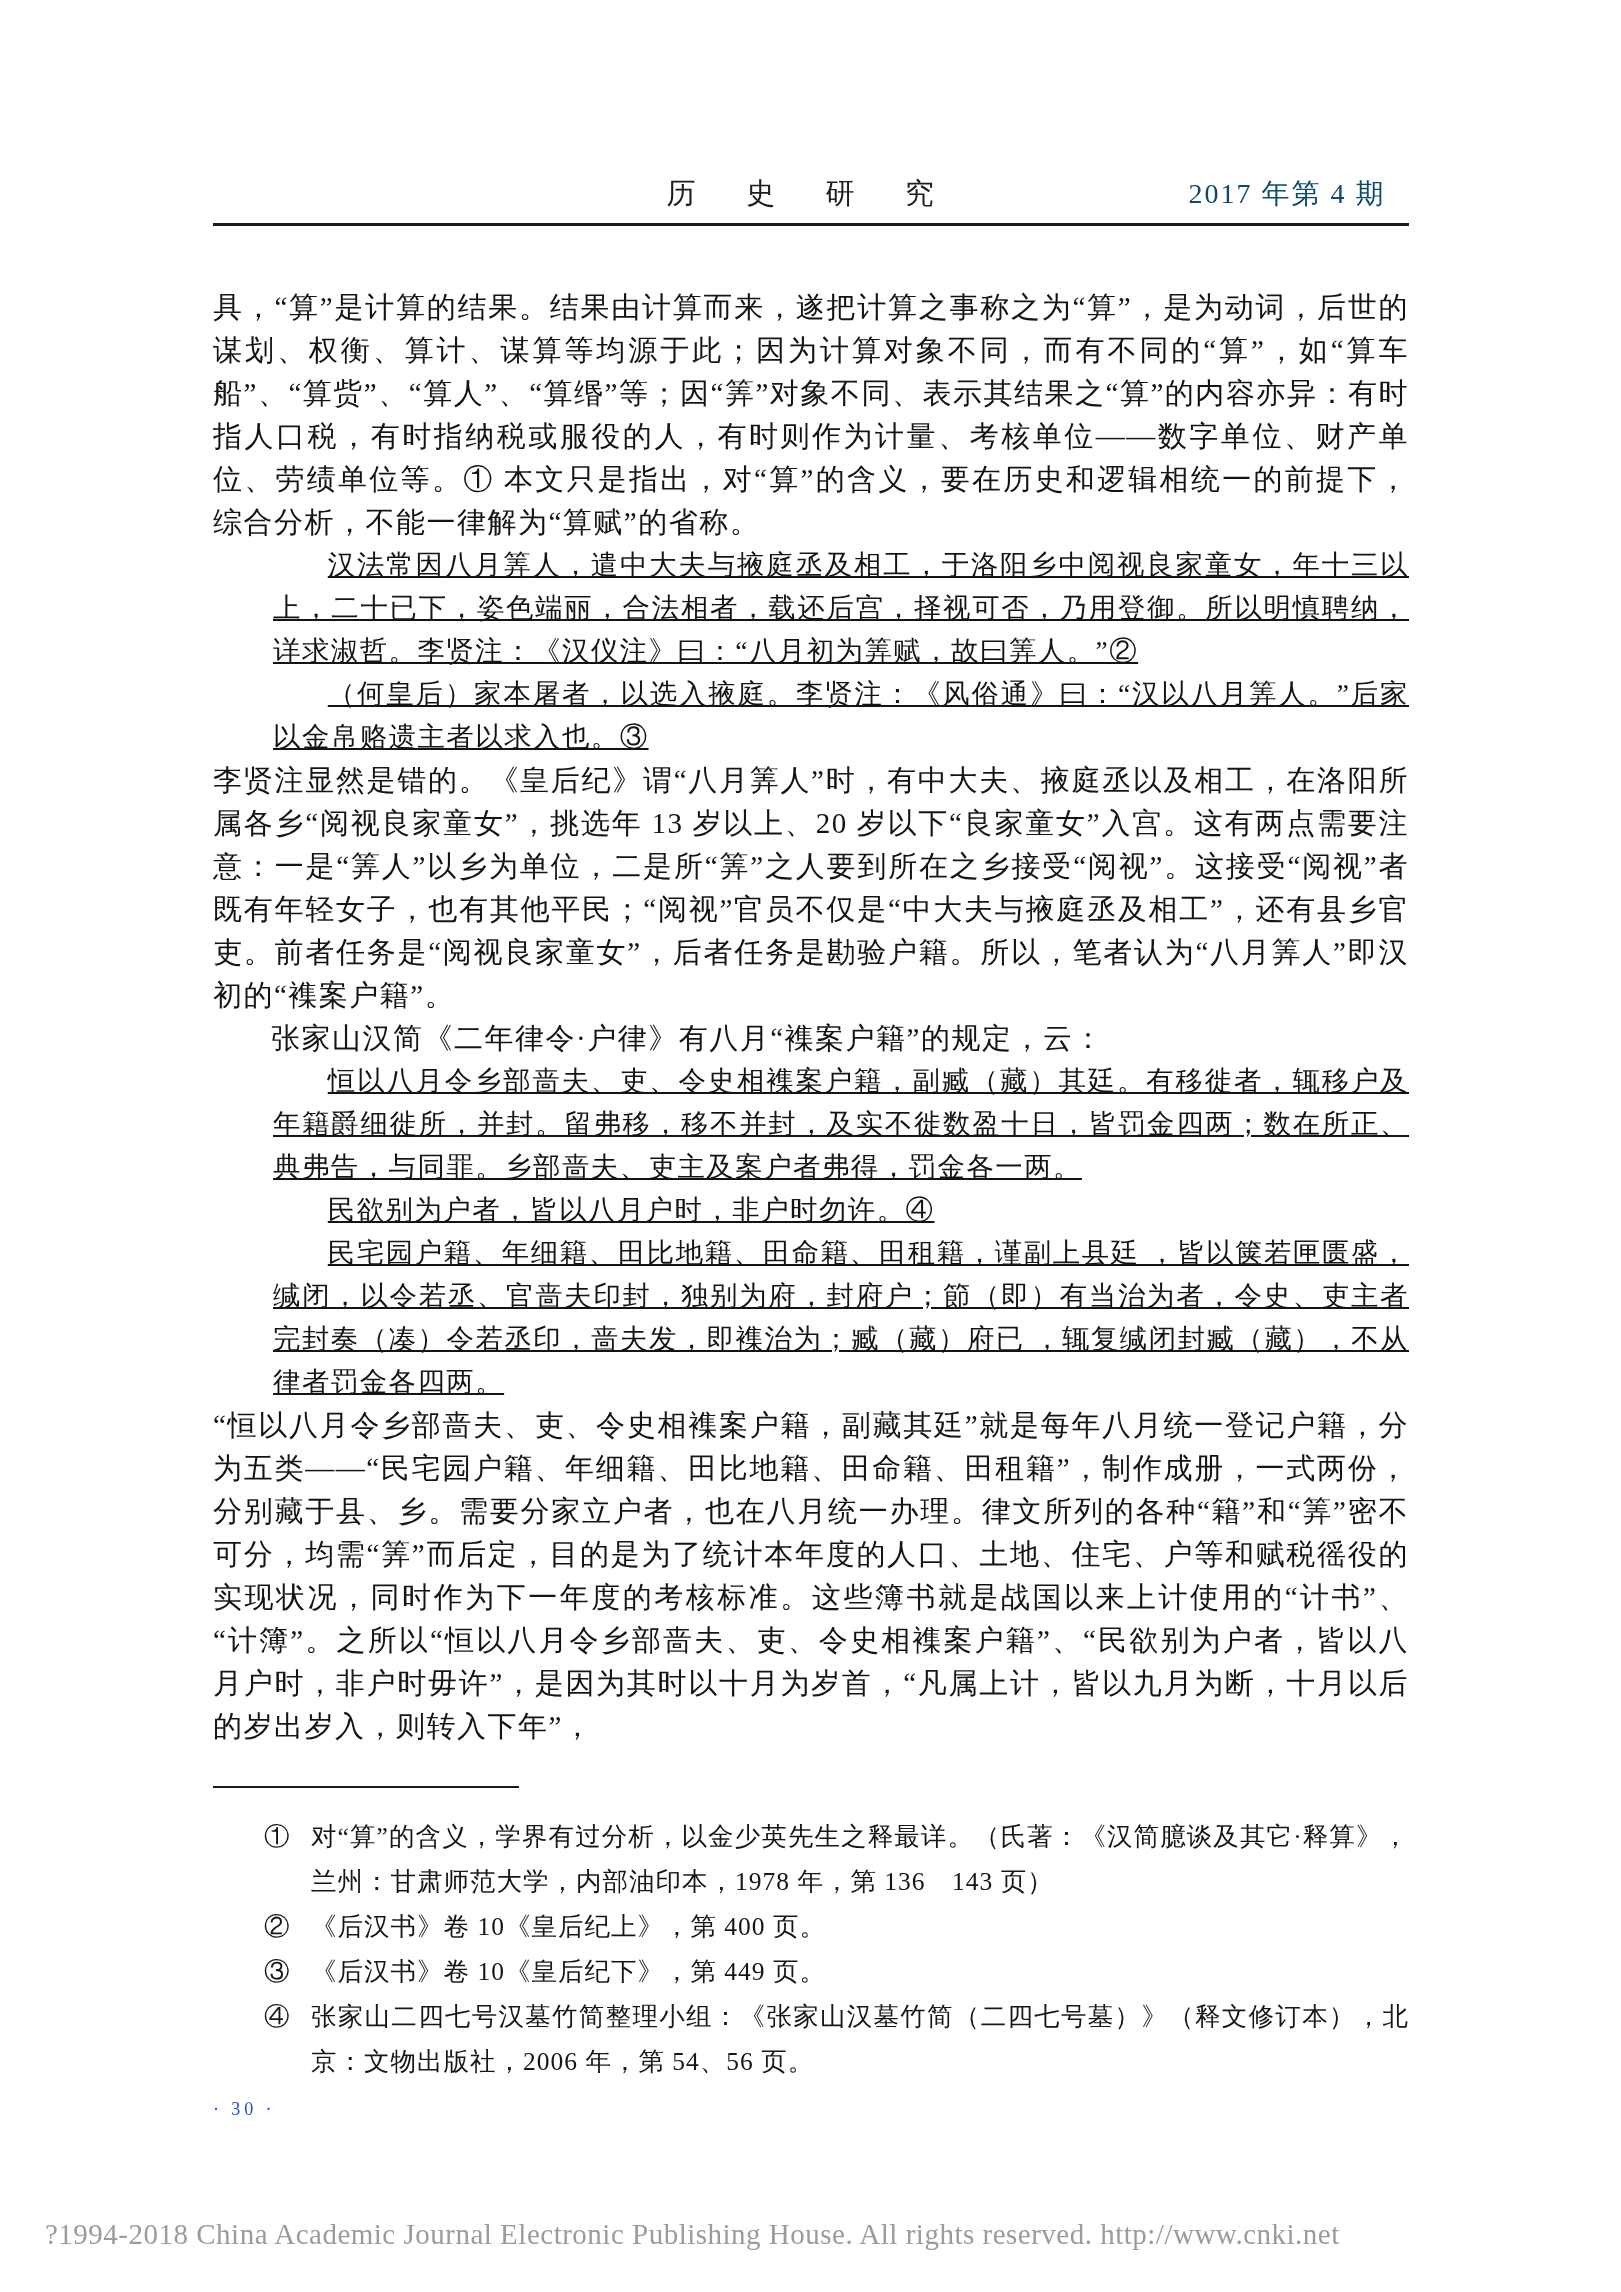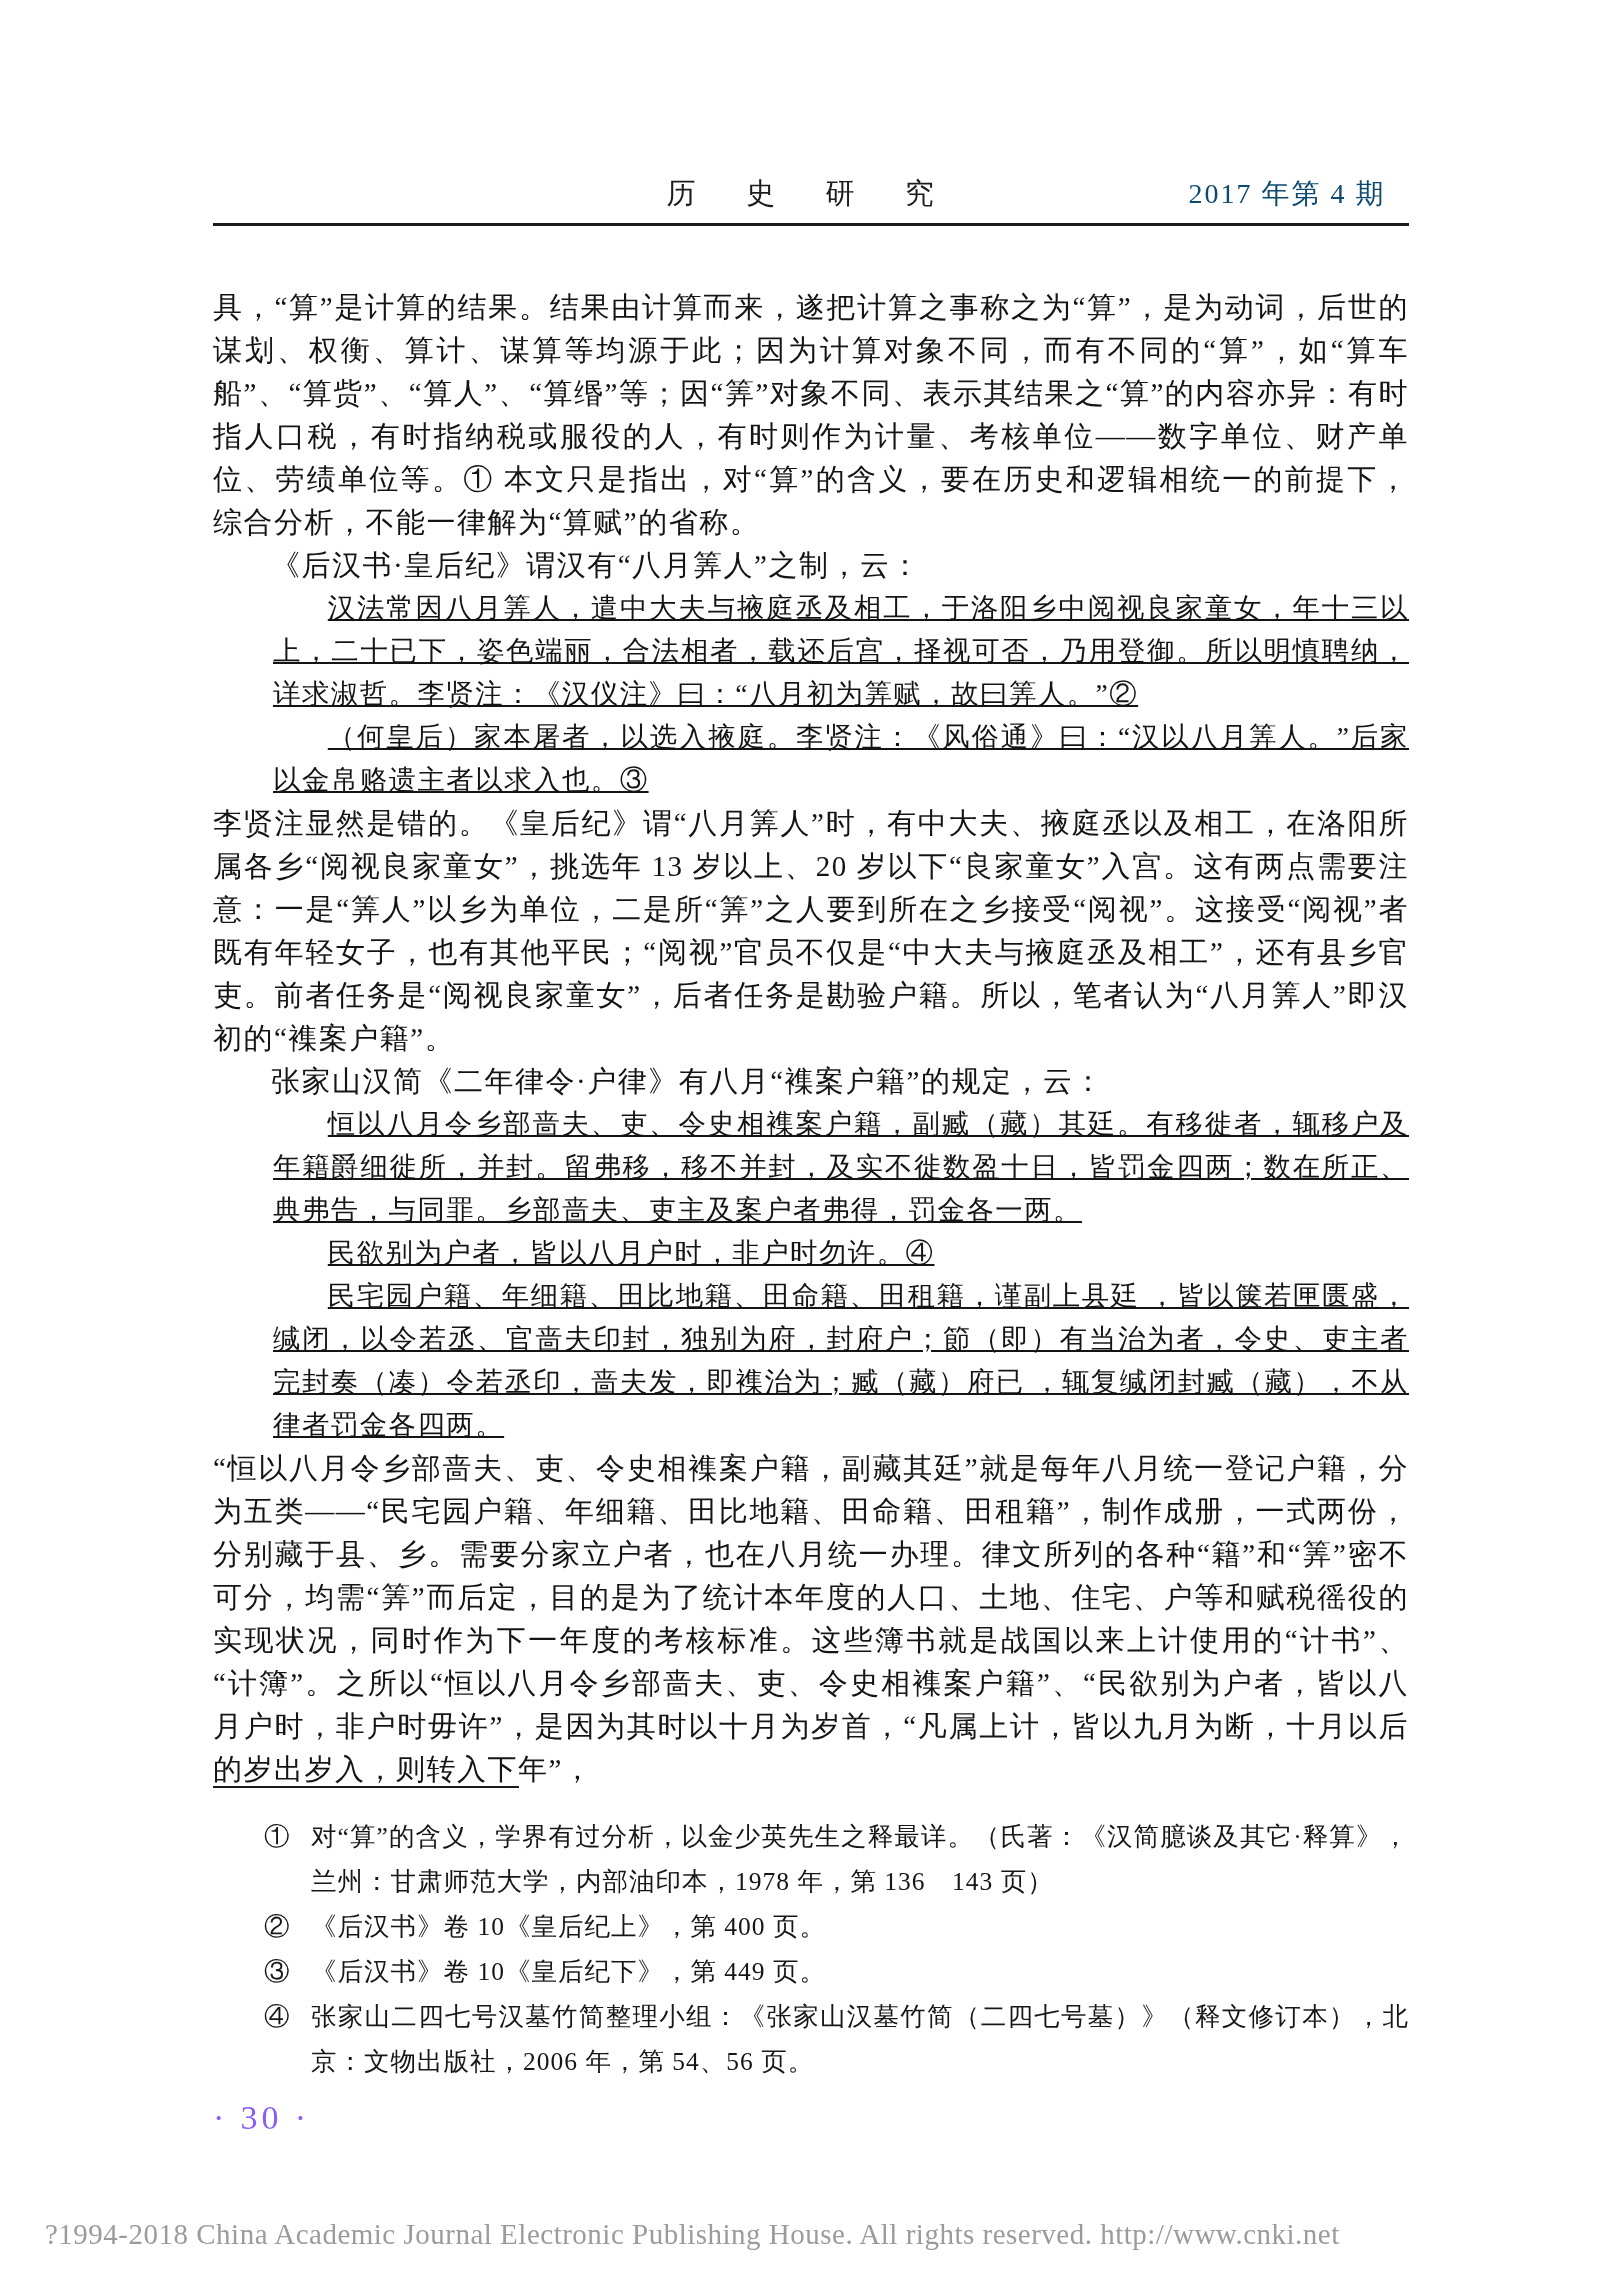--- a/index.html
+++ b/index.html
@@ -38,42 +38,41 @@
   }
 
   
   .footnote-area{position:absolute;top:1786px;left:213px;width:1196px;}
   .fn-rule{width:306px;height:2px;background:#1a1a1a;}
   .fn-list{margin-top:25.5px;font-size:25.5px;line-height:45px;letter-spacing:1px;color:#161616;}
   .footnote{display:flex;align-items:flex-start;}
   .fn-marker{width:47px;margin-left:51px;flex:0 0 auto;}
   .fn-text{flex:1 1 auto;text-align:justify;text-justify:inter-character;}
 
-  .page-number{margin-top:15.7px;font-size:34px;letter-spacing:3.9px;color:#8b5cf6;}
+  .page-number{margin-top:15.7px;font-size:18px;letter-spacing:3.9px;color:#1d4ed8;}
 
   
   .watermark{
     position:absolute;top:2218px;left:45px;right:39px;
     font-size:29px;color:#9b9b9b;letter-spacing:0.5px;white-space:nowrap;
   }
 </style>
 </head>
 <body>
 
 <div class="page">
 
   <div class="running-head">
     <div class="journal-title">历 史 研 究</div>
     <div class="issue-label">2017 年第 4 期</div>
   </div>
   <div class="head-rule"></div>
 
   <div class="article-body" id="article-body">
       <p>具，“算”是计算的结果。结果由计算而来，遂把计算之事称之为“算”，是为动词，后世的谋划、权衡、算计、谋算等均源于此；因为计算对象不同，而有不同的“算”，如“算车船”、“算赀”、“算人”、“算缗”等；因“筭”对象不同、表示其结果之“算”的内容亦异：有时指人口税，有时指纳税或服役的人，有时则作为计量、考核单位——数字单位、财产单位、劳绩单位等。① 本文只是指出，对“算”的含义，要在历史和逻辑相统一的前提下，综合分析，不能一律解为“算赋”的省称。</p>
-      <p class="indent">《后汉书·皇后纪》谓汉有“八月筭人”之制，云：</p>
       <p class="quote">汉法常因八月筭人，遣中大夫与掖庭丞及相工，于洛阳乡中阅视良家童女，年十三以上，二十已下，姿色端丽，合法相者，载还后宫，择视可否，乃用登御。所以明慎聘纳，详求淑哲。李贤注：《汉仪注》曰：“八月初为筭赋，故曰筭人。”②</p>
       <p class="quote">（何皇后）家本屠者，以选入掖庭。李贤注：《风俗通》曰：“汉以八月筭人。”后家以金帛赂遗主者以求入也。③</p>
       <p>李贤注显然是错的。《皇后纪》谓“八月筭人”时，有中大夫、掖庭丞以及相工，在洛阳所属各乡“阅视良家童女”，挑选年 13 岁以上、20 岁以下“良家童女”入宫。这有两点需要注意：一是“筭人”以乡为单位，二是所“筭”之人要到所在之乡接受“阅视”。这接受“阅视”者既有年轻女子，也有其他平民；“阅视”官员不仅是“中大夫与掖庭丞及相工”，还有县乡官吏。前者任务是“阅视良家童女”，后者任务是勘验户籍。所以，笔者认为“八月筭人”即汉初的“襍案户籍”。</p>
       <p class="indent">张家山汉简《二年律令·户律》有八月“襍案户籍”的规定，云：</p>
       <p class="quote">恒以八月令乡部啬夫、吏、令史相襍案户籍，副臧（藏）其廷。有移徙者，辄移户及年籍爵细徙所，并封。留弗移，移不并封，及实不徙数盈十日，皆罚金四两；数在所正、典弗告，与同罪。乡部啬夫、吏主及案户者弗得，罚金各一两。</p>
       <p class="quote">民欲别为户者，皆以八月户时，非户时勿许。④</p>
       <p class="quote">民宅园户籍、年细籍、田比地籍、田命籍、田租籍，谨副上县廷 ，皆以箧若匣匮盛，缄闭，以令若丞、官啬夫印封，独别为府，封府户；節（即）有当治为者，令史、吏主者完封奏（凑）令若丞印，啬夫发，即襍治为；臧（藏）府已 ，辄复缄闭封臧（藏），不从律者罚金各四两。</p>
       <p>“恒以八月令乡部啬夫、吏、令史相襍案户籍，副藏其廷”就是每年八月统一登记户籍，分为五类——“民宅园户籍、年细籍、田比地籍、田命籍、田租籍”，制作成册，一式两份，分别藏于县、乡。需要分家立户者，也在八月统一办理。律文所列的各种“籍”和“筭”密不可分，均需“筭”而后定，目的是为了统计本年度的人口、土地、住宅、户等和赋税徭役的实现状况，同时作为下一年度的考核标准。这些簿书就是战国以来上计使用的“计书”、“计簿”。之所以“恒以八月令乡部啬夫、吏、令史相襍案户籍”、“民欲别为户者，皆以八月户时，非户时毋许”，是因为其时以十月为岁首，“凡属上计，皆以九月为断，十月以后的岁出岁入，则转入下年”，</p>
     </div>
 

